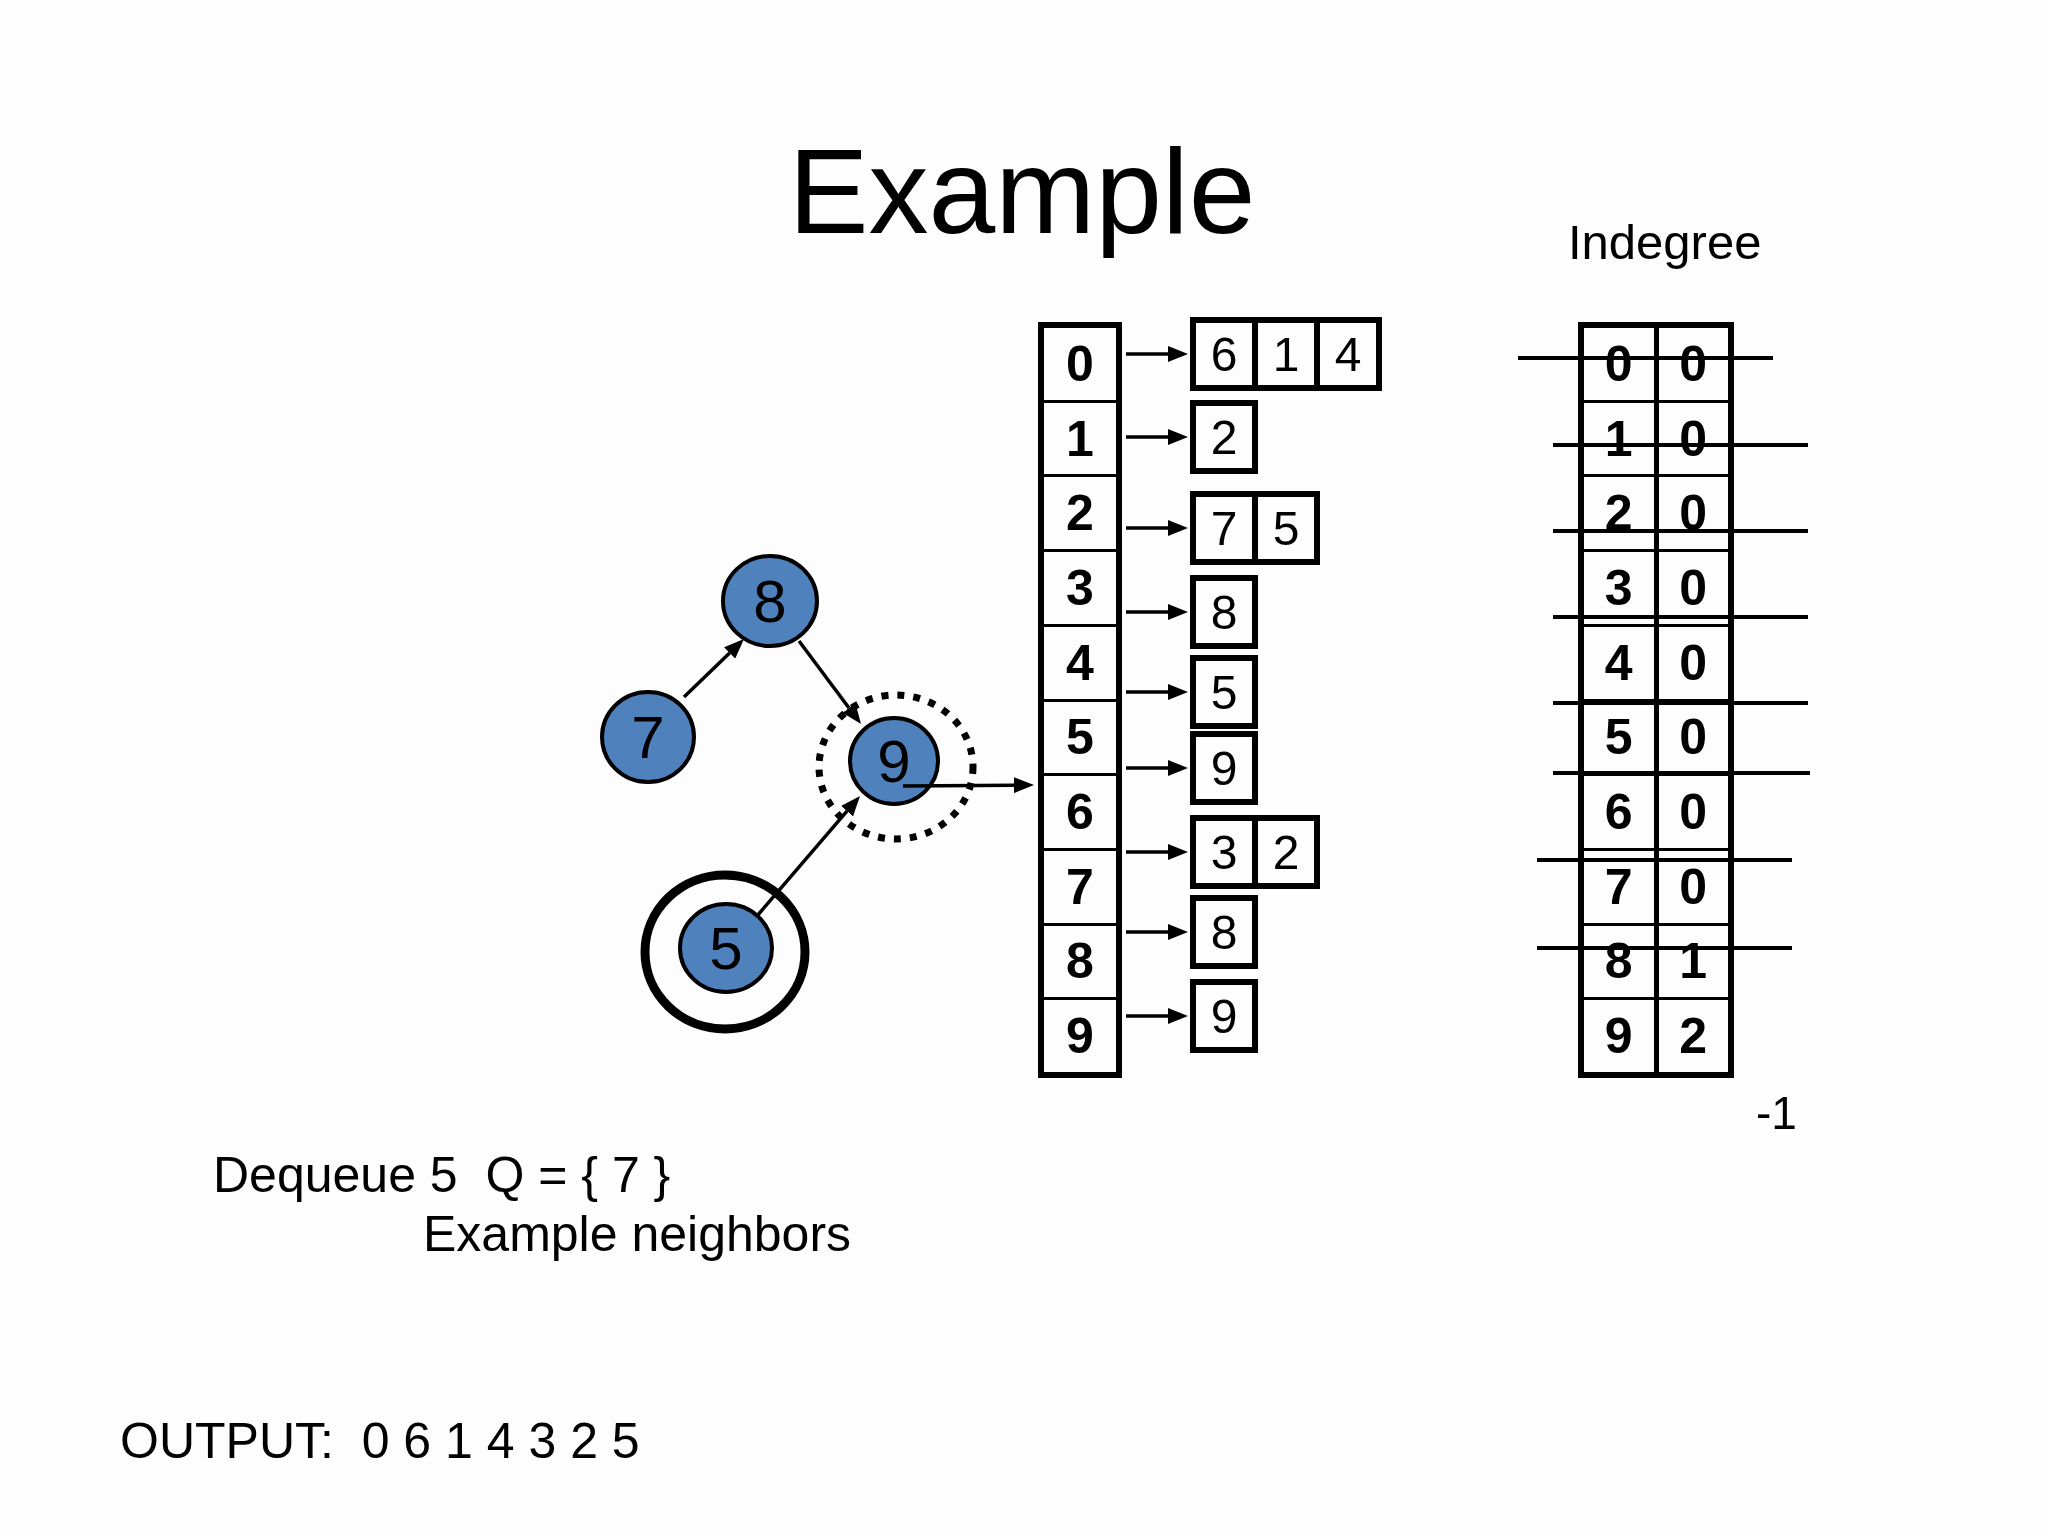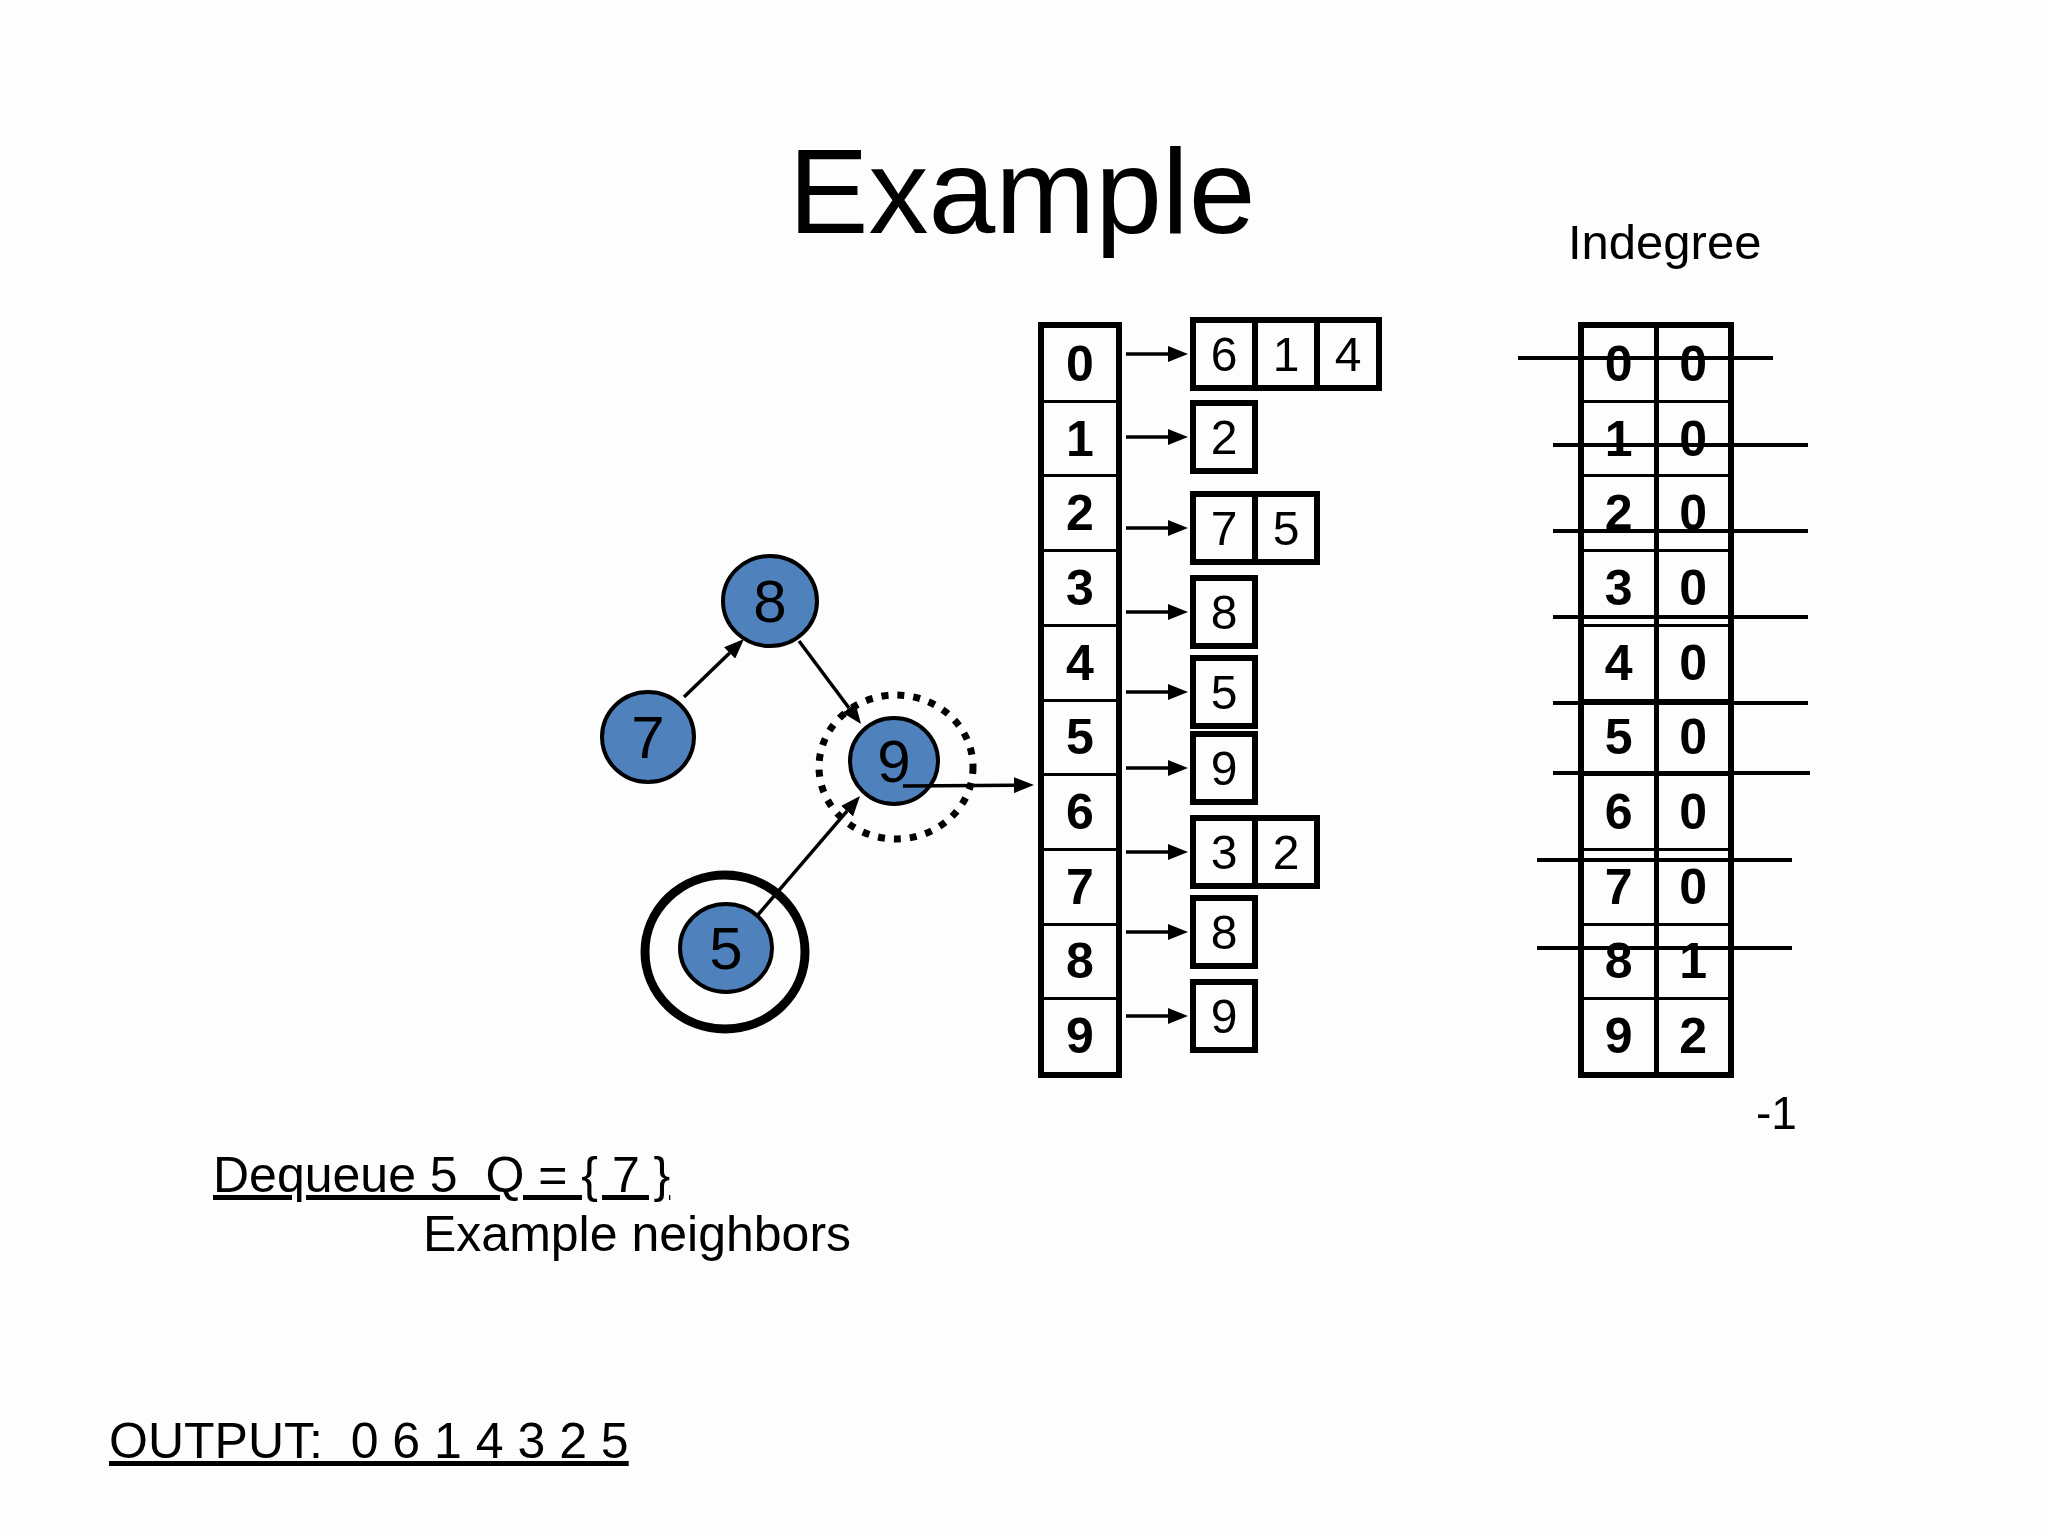--- a/index.html
+++ b/index.html
@@ -23,23 +23,23 @@
   
   .list-box{position:absolute;display:flex;}
   .list-cell{width:68px;height:74px;box-sizing:border-box;border:6px solid #000;
              display:flex;align-items:center;justify-content:center;
              font-size:48px;background:#fdfdfd;}
   .list-cell.ml{margin-left:-6px;}
   
   .strike{position:absolute;height:4px;background:#000;z-index:3;}
   
   .txt{font-size:50px;white-space:pre;}
-  .dequeue{left:213px;top:1146px;text-decoration:underline;}
+  .dequeue{left:213px;top:1146px;}
   .adjust{left:423px;top:1205px;}
-  .output{left:109px;top:1412px;text-decoration:underline;}
+  .output{left:120px;top:1412px;}
   .neg1{left:1756px;top:1086px;font-size:46px;}
 </style>
 </head>
 <body>
 
 <div class="slide">
 
   <div class="abs title">Example</div>
 
   <div class="abs indegree-label">Indegree</div>

